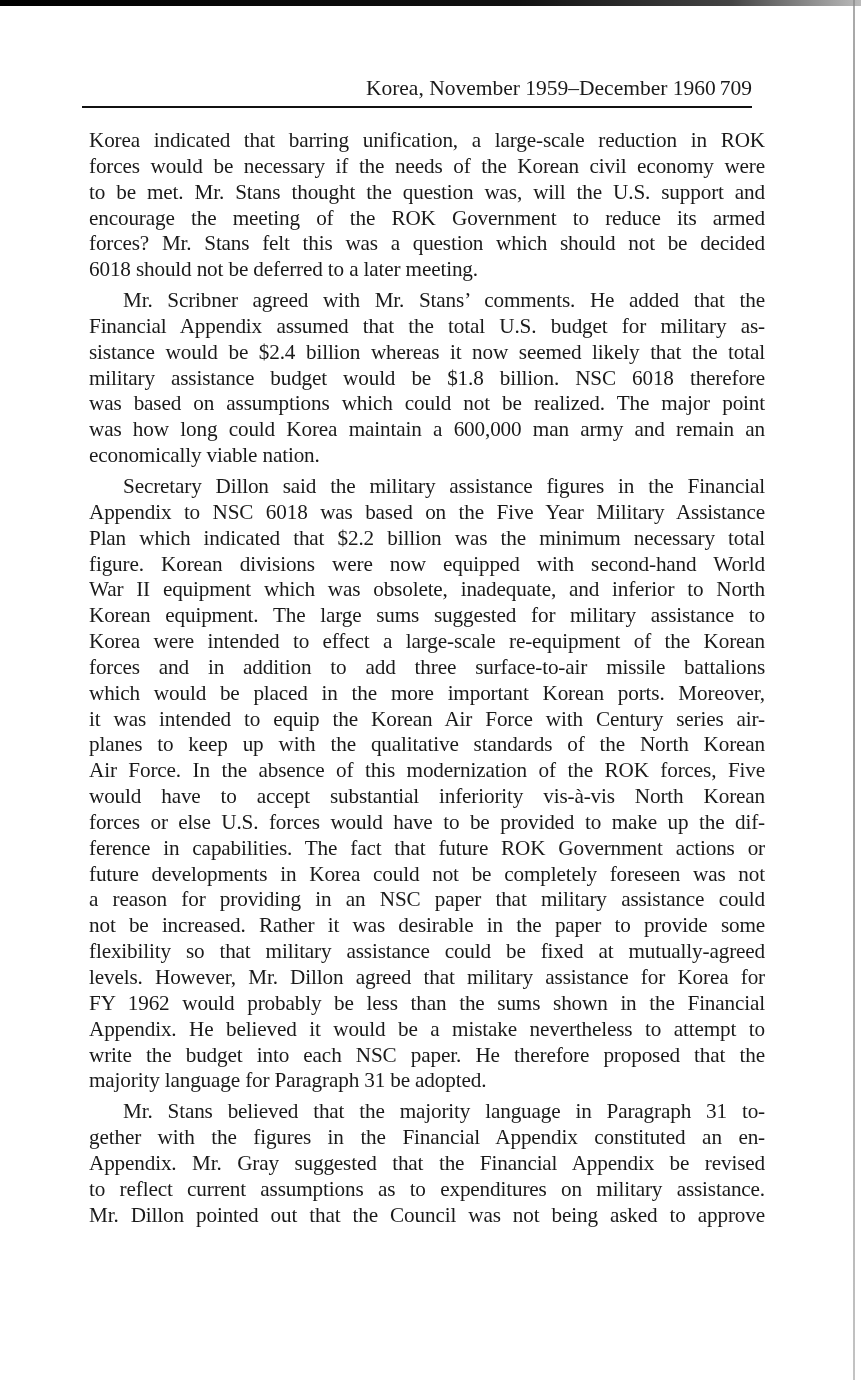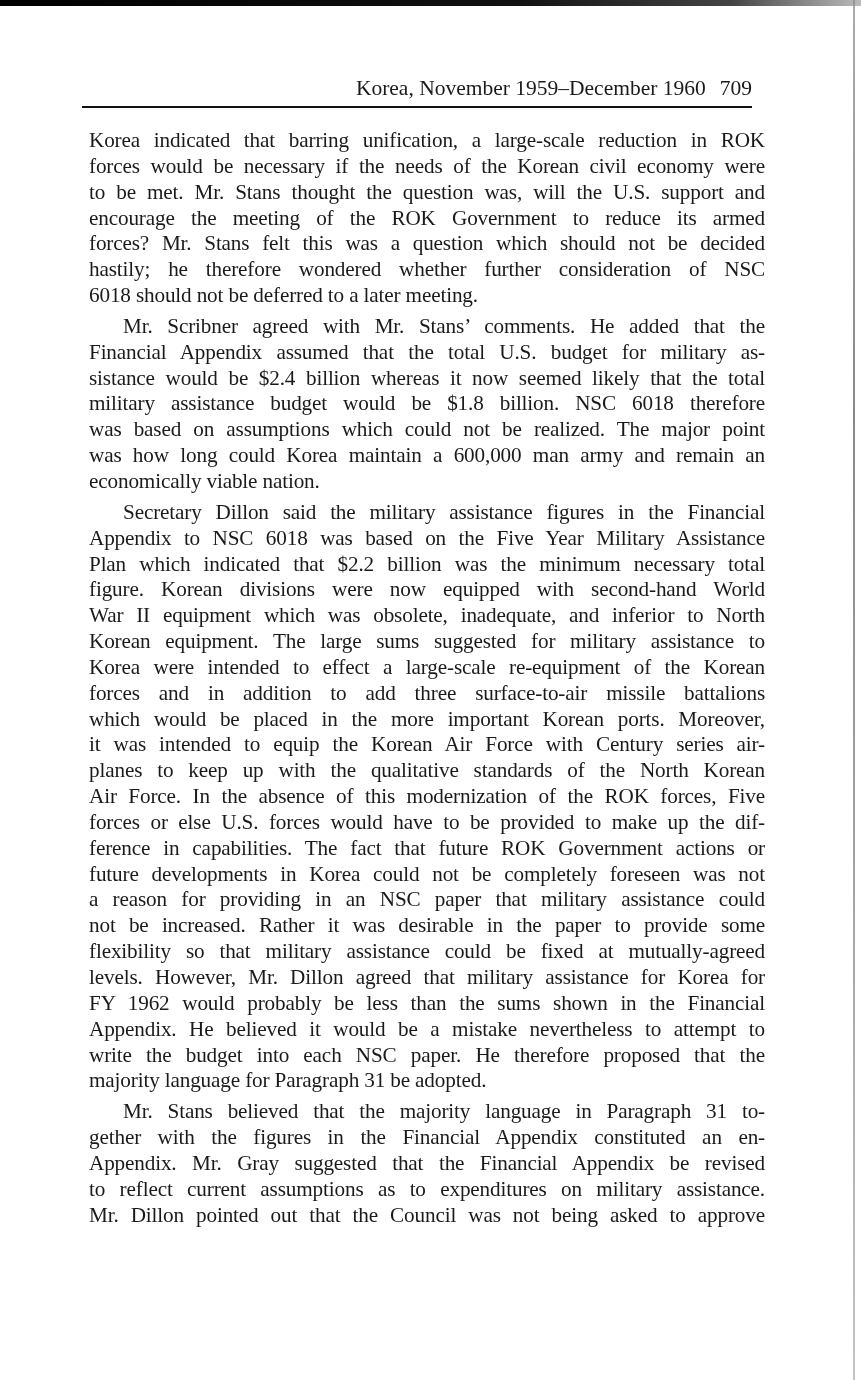--- a/index.html
+++ b/index.html
@@ -37,21 +37,21 @@
       left: 82px;
       top: 74px;
       width: 670px;
       height: 28px;
       font-size: 21.5px;
       line-height: 28px;
       text-align: right;
       white-space: nowrap;
     }
     .running-header .title { }
-    .running-header .page-num { margin-left: 14px; }
+    .running-header .page-num { margin-left: 4px; }
     .header-rule {
       position: absolute;
       left: 82px;
       top: 106px;
       width: 670px;
       height: 2px;
       background: #111;
     }
     .body-text {
       position: absolute;
@@ -92,21 +92,20 @@
 <div class="header-rule"></div>
 
 <div class="body-text">
 
   <div>
     <span class="line">Korea indicated that barring unification, a large-scale reduction in ROK</span>
     <span class="line">forces would be necessary if the needs of the Korean civil economy were</span>
     <span class="line">to be met. Mr. Stans thought the question was, will the U.S. support and</span>
     <span class="line">encourage the meeting of the ROK Government to reduce its armed</span>
     <span class="line">forces? Mr. Stans felt this was a question which should not be decided</span>
-    <span class="line">hastily; he therefore wondered whether further consideration of NSC</span>
     <span class="line last">6018 should not be deferred to a later meeting.</span>
   </div>
   <div class="para-gap"></div>
 
   <div>
     <span class="line indent">Mr. Scribner agreed with Mr. Stans’ comments. He added that the</span>
     <span class="line">Financial Appendix assumed that the total U.S. budget for military as-</span>
     <span class="line">sistance would be $2.4 billion whereas it now seemed likely that the total</span>
     <span class="line">military assistance budget would be $1.8 billion. NSC 6018 therefore</span>
     <span class="line">was based on assumptions which could not be realized. The major point</span>
@@ -121,20 +120,21 @@
     <span class="line">Plan which indicated that $2.2 billion was the minimum necessary total</span>
     <span class="line">figure. Korean divisions were now equipped with second-hand World</span>
     <span class="line">War II equipment which was obsolete, inadequate, and inferior to North</span>
     <span class="line">Korean equipment. The large sums suggested for military assistance to</span>
     <span class="line">Korea were intended to effect a large-scale re-equipment of the Korean</span>
     <span class="line">forces and in addition to add three surface-to-air missile battalions</span>
     <span class="line">which would be placed in the more important Korean ports. Moreover,</span>
     <span class="line">it was intended to equip the Korean Air Force with Century series air-</span>
     <span class="line">planes to keep up with the qualitative standards of the North Korean</span>
     <span class="line">Air Force. In the absence of this modernization of the ROK forces, Five</span>
+    <span class="line">would have to accept substantial inferiority vis-à-vis North Korean</span>
     <span class="line">forces or else U.S. forces would have to be provided to make up the dif-</span>
     <span class="line">ference in capabilities. The fact that future ROK Government actions or</span>
     <span class="line">future developments in Korea could not be completely foreseen was not</span>
     <span class="line">a reason for providing in an NSC paper that military assistance could</span>
     <span class="line">not be increased. Rather it was desirable in the paper to provide some</span>
     <span class="line">flexibility so that military assistance could be fixed at mutually-agreed</span>
     <span class="line">levels. However, Mr. Dillon agreed that military assistance for Korea for</span>
     <span class="line">FY 1962 would probably be less than the sums shown in the Financial</span>
     <span class="line">Appendix. He believed it would be a mistake nevertheless to attempt to</span>
     <span class="line">write the budget into each NSC paper. He therefore proposed that the</span>

